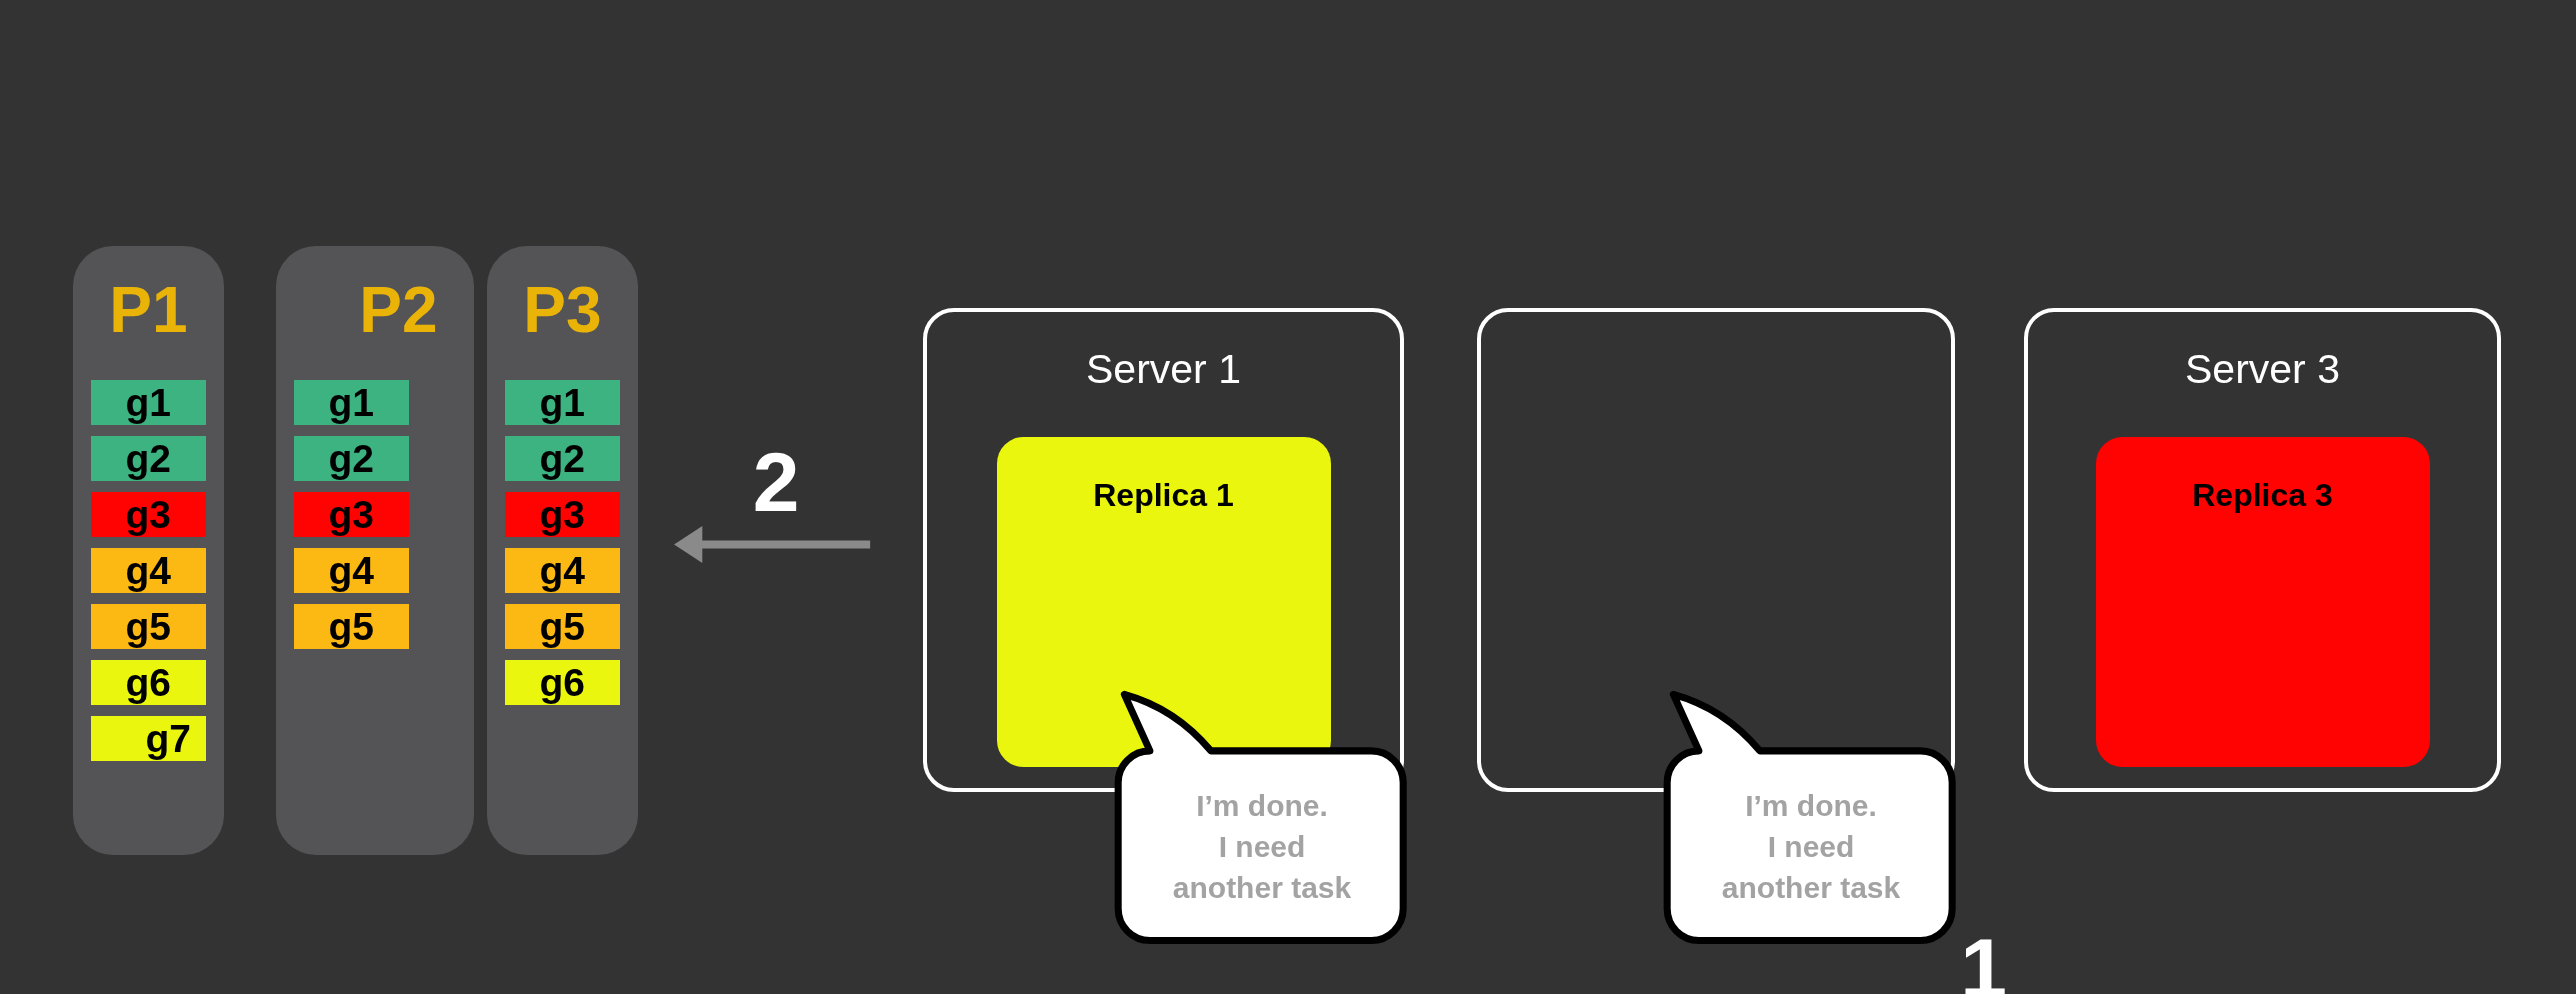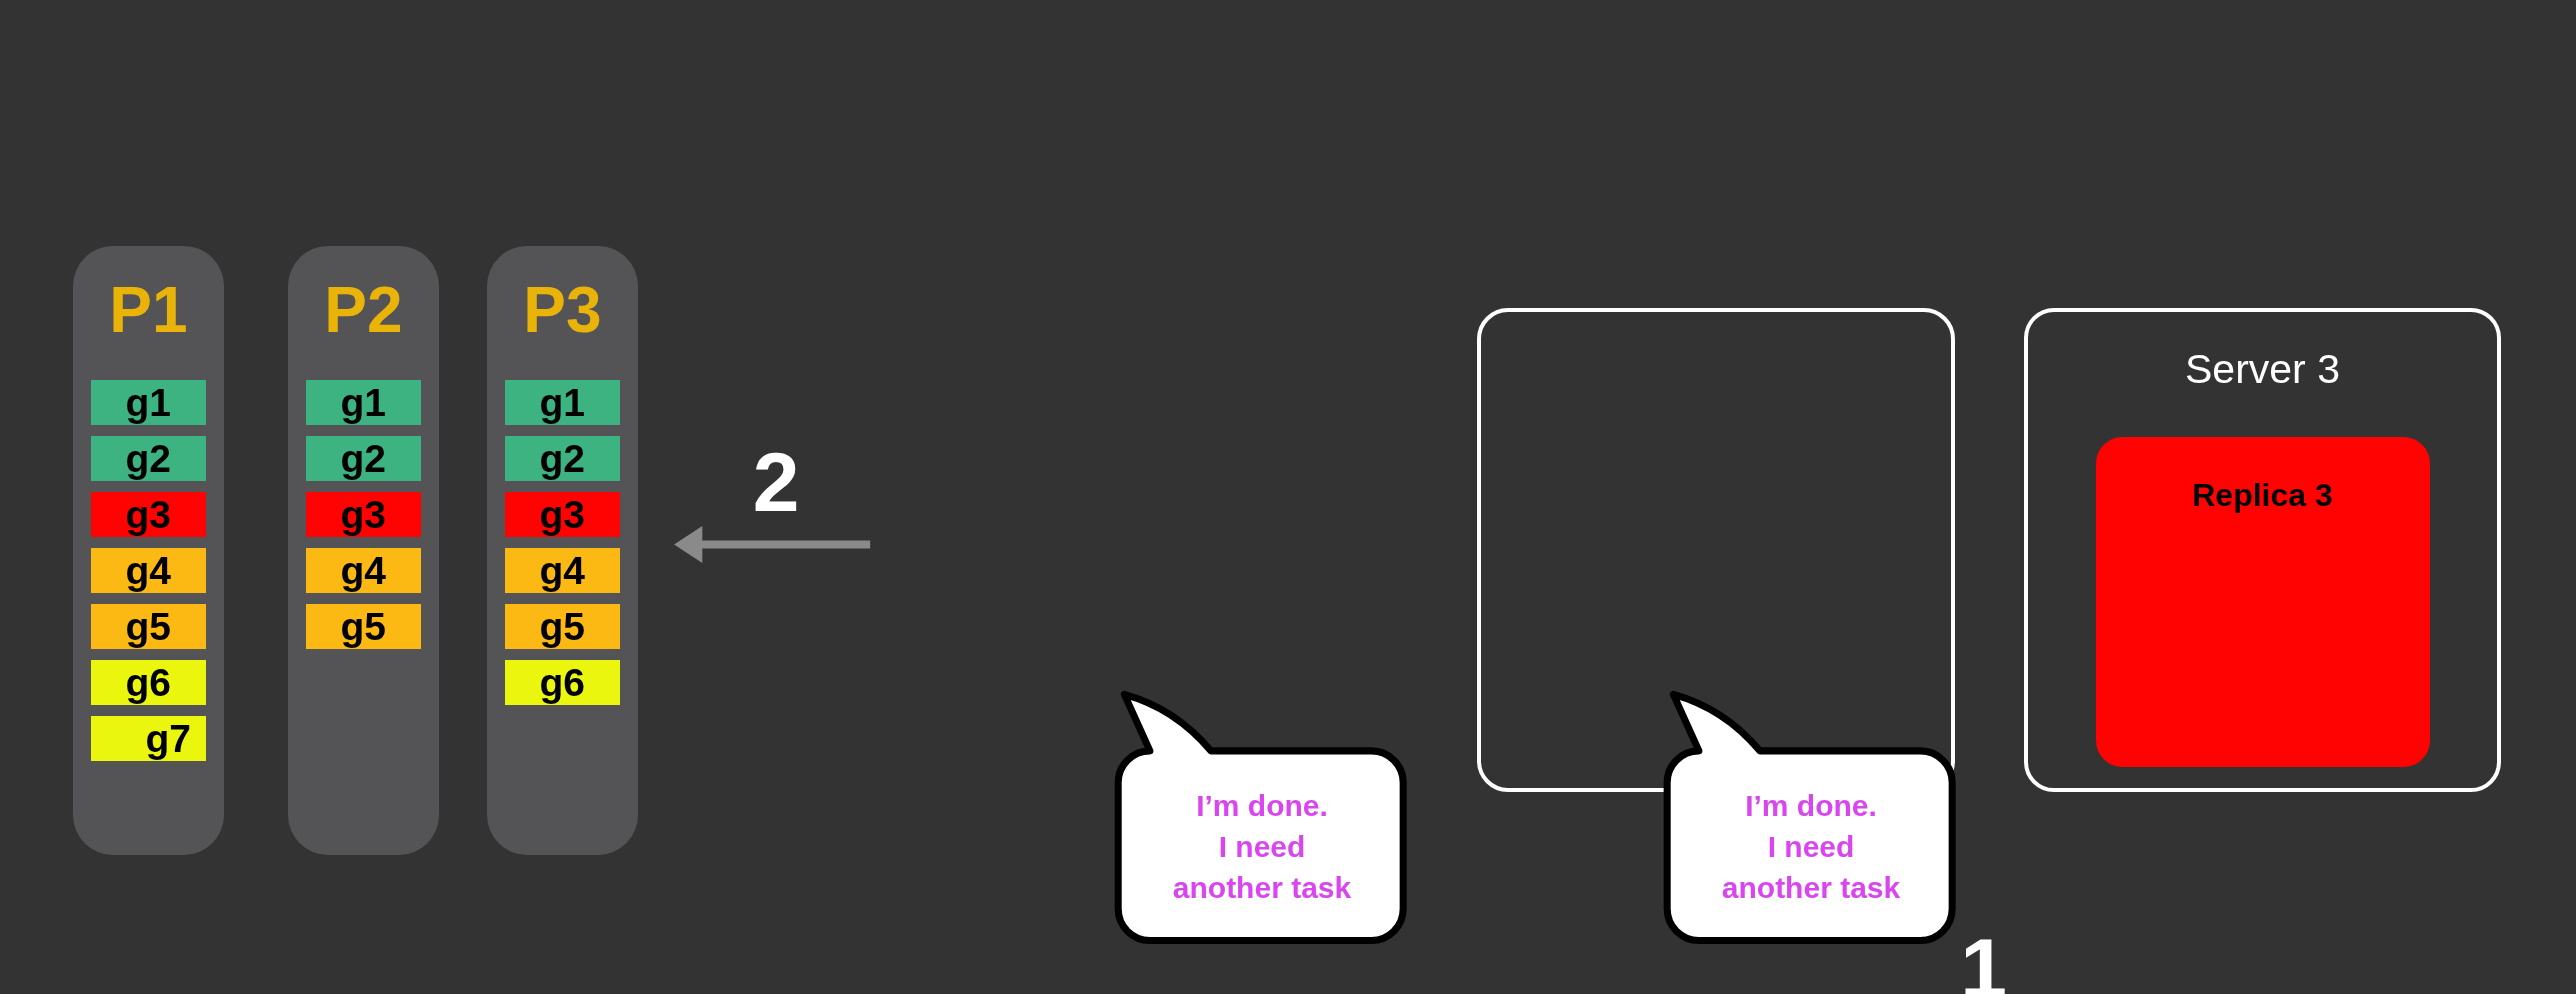--- a/index.html
+++ b/index.html
@@ -6,21 +6,21 @@
   .canvas{
     position:relative;width:2576px;height:994px;background:#333333;
     overflow:hidden;font-family:"Liberation Sans",sans-serif;
   }
   
   .partition{
     position:absolute;top:246px;width:151px;height:609px;
     background:#545457;border-radius:40px;
   }
   .partition.p1{left:73px;}
-  .partition.p2{left:288px;}
+  .partition.p2{left:276px;padding-left:47px;}
   .partition.p3{left:487px;}
   .p-label{
     margin-top:32px;text-align:center;color:#eab308;
     font-size:64px;font-weight:700;line-height:1;
   }
   .cells{
     position:absolute;top:134px;left:17.7px;width:115px;
     display:flex;flex-direction:column;gap:11px;
   }
   .cell{
@@ -54,21 +54,21 @@
   .replica-label{
     margin-top:42px;text-align:center;color:#000;
     font-size:32px;font-weight:700;line-height:1;
   }
   
   .bubble-svg{position:absolute;top:680px;width:300px;height:267px;}
   .bubble-svg.b1{left:1112px;}
   .bubble-svg.b2{left:1661px;}
   .bubble-text{
     position:absolute;top:785px;width:300px;text-align:center;
-    color:#d946ef;font-size:30px;font-weight:700;line-height:41px;
+    color:#a3a3a3;font-size:30px;font-weight:700;line-height:41px;
   }
   .bubble-text.b1{left:1112px;}
   .bubble-text.b2{left:1661px;}
 </style>
 </head>
 <body>
 
 <div class="canvas">
 
   <div class="partition p1">
@@ -106,20 +106,26 @@
       <div class="cell" style="background-color: rgb(234, 246, 13);">g6</div>
     </div>
   </div>
 
   <div class="step-label step-2">2</div>
   <svg class="arrow-svg" width="212" height="55" viewBox="0 0 240 62">
     <line x1="34" y1="31" x2="230" y2="31" stroke="#8A8A8A" stroke-width="9"></line>
     <polygon points="8,31 40,10 40,52" fill="#8A8A8A"></polygon>
   </svg>
 
+  <div class="server s1">
+    <div class="server-title">Server 1</div>
+    <div class="replica" style="background-color: rgb(234, 246, 13);">
+      <div class="replica-label">Replica 1</div>
+    </div>
+  </div>
 
   <div class="server s2">
   </div>
 
   <div class="server s3">
     <div class="server-title">Server 3</div>
     <div class="replica" style="background-color: rgb(255, 2, 2);">
       <div class="replica-label">Replica 3</div>
     </div>
   </div>

